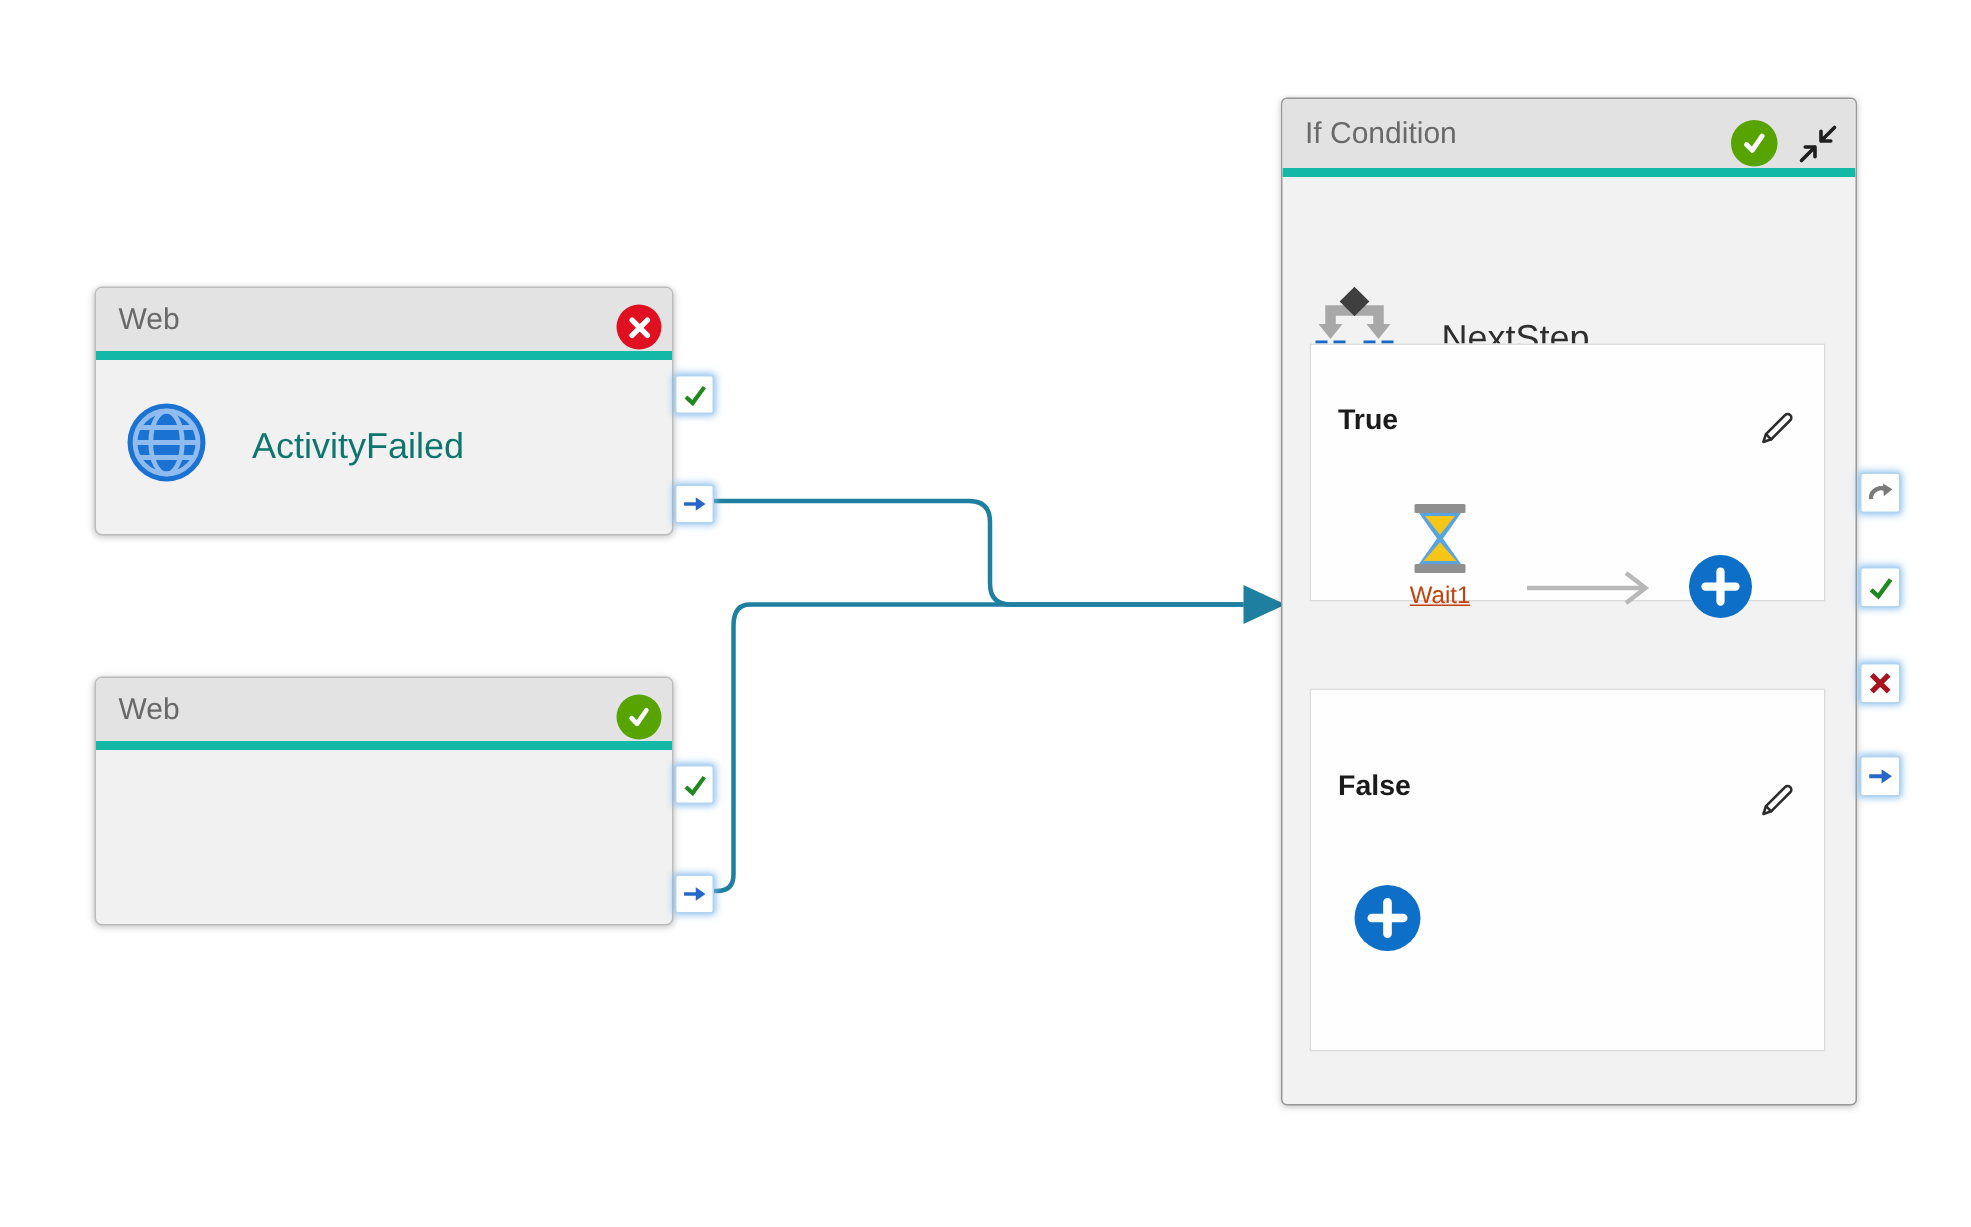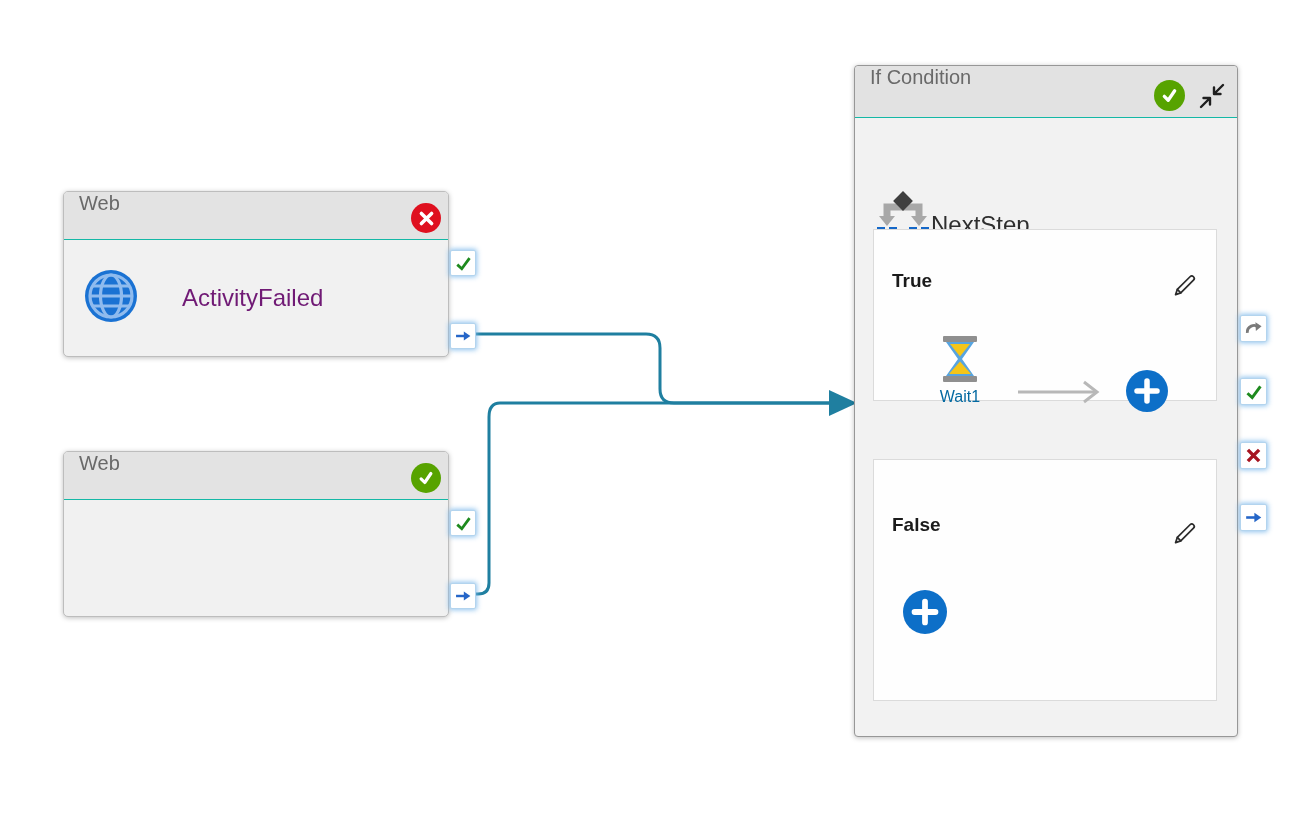--- a/index.html
+++ b/index.html
@@ -5,60 +5,60 @@
   html,body { margin:0; padding:0; background:#ffffff; }
   .canvas {
     position:relative; width:1314px; height:818px; background:#ffffff;
     font-family:"Liberation Sans", sans-serif; overflow:hidden;
   }
   .wires { position:absolute; left:0; top:0; width:1314px; height:818px; z-index:1; }
 
   .node { position:absolute; z-index:2; border-radius:5px; box-shadow:0 1px 5px rgba(0,0,0,.25); }
   .web-node { width:384px; height:164px; background:#f1f1f1; border:1px solid #bdbdbd; }
   .node-header {
-    position:relative; height:48px; background:#e3e3e3; border-bottom:1px solid #14b8a6;
-    border-radius:4px 4px 0 0; display:flex; align-items:flex-start; padding-left:15px; box-sizing:border-box;
+    position:relative; height:48px; background:#e3e3e3; border-bottom:6px solid #14b8a6;
+    border-radius:4px 4px 0 0; display:flex; align-items:center; padding-left:15px; box-sizing:border-box;
   }
   .node-type { font-size:20px; color:#696969; }
   .badge {
     position:absolute; width:30px; height:30px; border-radius:50%;
     display:flex; align-items:center; justify-content:center;
   }
   .web-node .badge { right:7px; top:11px; }
   .badge-red { background:#df101f; }
   .badge-green { background:#57a300; }
   .web-body { height:115px; display:flex; align-items:center; padding-left:20px; box-sizing:border-box; }
-  .web-name { font-size:24px; color:#701a75; margin-left:44px; }
+  .web-name { font-size:24px; color:#0f766e; margin-left:30px; }
 
   .port {
     position:absolute; width:24px; height:24px; background:#fff; z-index:3;
     border:1px solid #b3d4ee; border-radius:2px;
     box-shadow:0 0 5px 1px rgba(125,185,235,.85);
     display:flex; align-items:center; justify-content:center;
   }
 
   .if-node { left:854px; top:65px; width:382px; height:670px; background:#f2f2f2; border:1px solid #979797; border-radius:4px; }
   .if-header { height:52px; background:#e2e2e2; }
   .if-header .badge { width:31px; height:31px; right:52px; top:14px; }
   .collapse-btn { position:absolute; right:9px; top:13px; width:33px; height:33px; display:flex; align-items:center; justify-content:center; cursor:pointer; }
   .if-title-row { position:absolute; left:20px; top:125px; display:flex; align-items:center; }
-  .if-name { font-size:24px; color:#2e2e2e; }
+  .if-name { font-size:24px; color:#2e2e2e; margin-left:30px; }
 
   .branch-panel { position:absolute; left:18px; width:344px; background:#fefefe; border:1px solid #dbdbdb; box-sizing:border-box; }
   .true-panel { top:163px; height:172px; }
   .false-panel { top:393px; height:242px; }
   .branch-label { position:absolute; left:18px; font-size:19px; font-weight:bold; color:#1b1b1b; }
   .true-panel .branch-label { top:40px; }
   .false-panel .branch-label { top:54px; }
   .pencil-btn { position:absolute; right:18px; width:28px; height:28px; cursor:pointer; }
   .true-panel .pencil-btn { top:42px; }
   .false-panel .pencil-btn { top:60px; }
 
   .wait-activity { position:absolute; left:54px; top:106px; width:64px; text-align:center; cursor:pointer; }
-  .wait-name { font-size:16px; color:#0369a1; margin-top:2px; }
+  .wait-name { font-size:16px; color:#c2410c; margin-top:2px;text-decoration:underline; }
   .seq-arrow { position:absolute; left:142px; top:149px; }
   .plus-btn {
     position:absolute; border-radius:50%; background:#0d6fc8; cursor:pointer;
     display:flex; align-items:center; justify-content:center;
   }
   .true-plus { left:252px; top:140px; width:42px; height:42px; }
   .false-plus { left:29px; top:130px; width:44px; height:44px; }
 </style>
 </head>
 <body>

